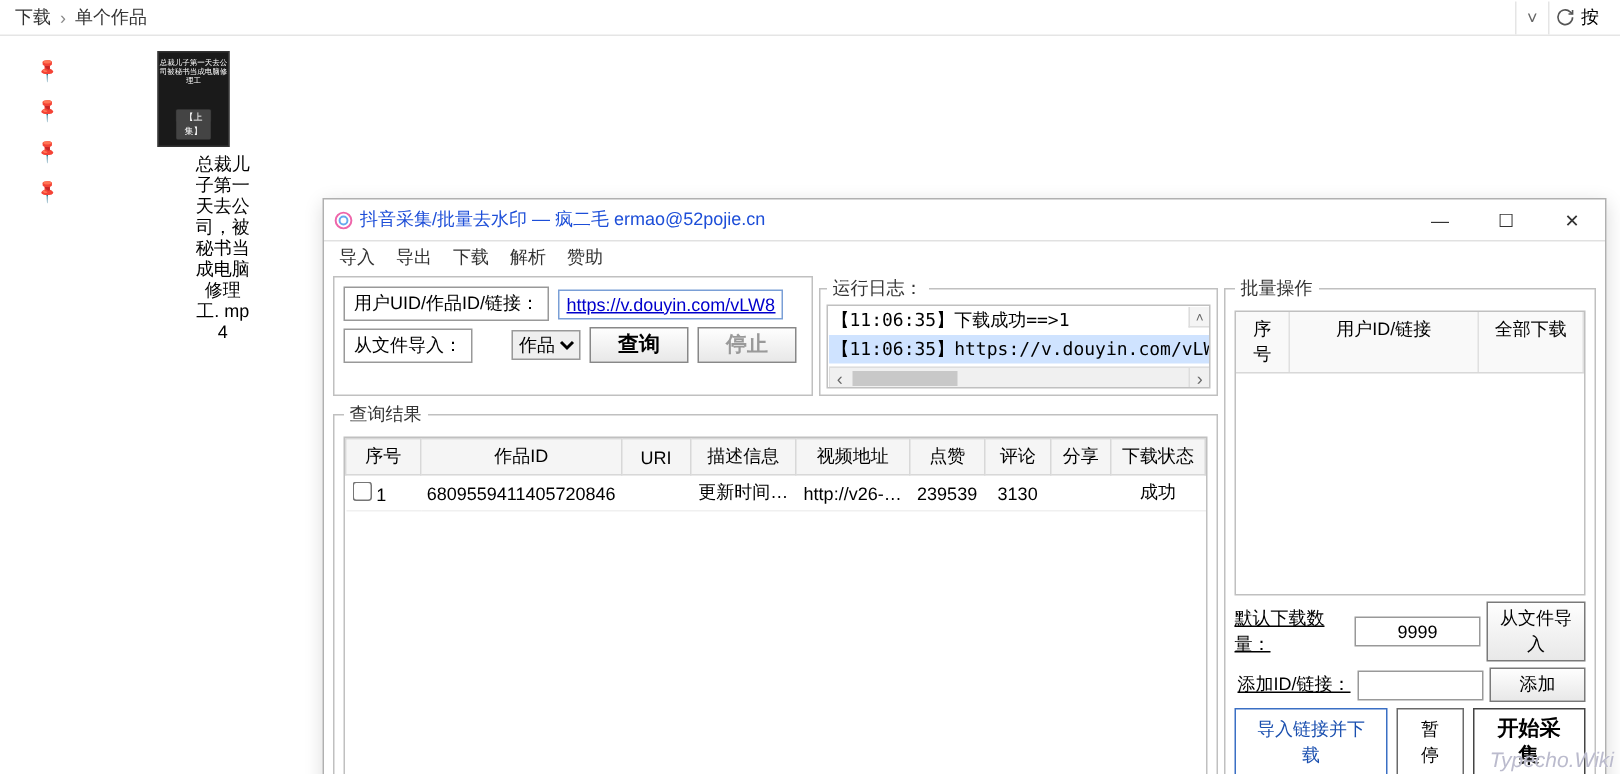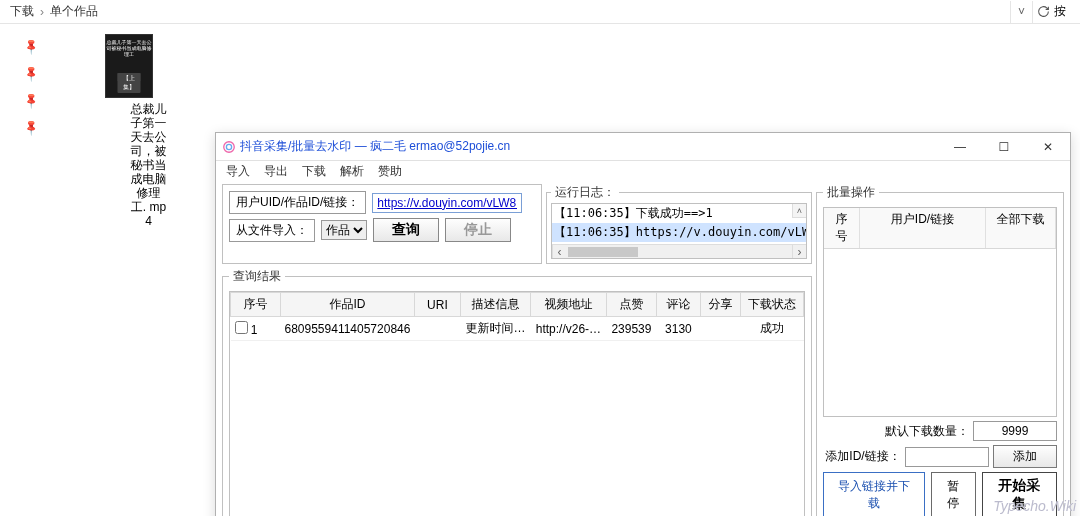--- a/index.html
+++ b/index.html
@@ -40,21 +40,21 @@
 .lcol { width: 590px; display: flex; flex-direction: column; gap: 4px; }
 
 fieldset { border: 1px solid #c0c0c0; padding: 6px; }
 fieldset.inline-group { border:1px solid #c0c0c0; }
 legend { padding: 0 4px; color: #333; }
 
 .row { display: flex; align-items: center; gap: 6px; margin-bottom: 4px; }
 .lbl-btn { border:1px solid #999; background:#fff; padding:2px 6px; min-width:96px; text-align:center; cursor:pointer; }
 .txt { border:1px solid #7a9fd6; padding:2px 4px; height:20px; }
 .url-input { width: 150px; color:#00c; text-decoration:underline; }
-.sel { border:1px solid #999; height:20px; }
+.sel { border:1px solid #999; height:20px;margin-left:20px; }
 .btn-heavy { font-weight:bold; font-size:14px; padding:2px 18px; border:1px solid #888; background:linear-gradient(#fefefe,#e8e8e8); cursor:pointer; }
 .btn-heavy.faded { color:#999; }
 
 .log-box { width:256px; height:56px; border:1px solid #c0c0c0; overflow:auto; position:relative; }
 .log-line { white-space:nowrap; font-family: SimSun, monospace; padding:1px 2px; }
 .log-hl { background:#cfe3ff; }
 .sb-h { position:absolute; bottom:0; left:0; right:0; height:14px; background:#f0f0f0; border-top:1px solid #ddd; display:flex; }
 .sb-track { flex:1; position:relative; }
 .sb-thumb { position:absolute; left:2px; top:2px; height:10px; width:70px; background:#c8c8c8; }
 .sb-arrow { width:14px; display:flex; align-items:center; justify-content:center; color:#666; background:#f0f0f0; border-left:1px solid #ddd; cursor:pointer;}
@@ -70,21 +70,21 @@
 td { padding:3px 4px; border-bottom:1px solid #f0f0f0; text-align:center; }
 td.l { text-align:left; }
 .chk { margin:0; }
 
 .batch-box { flex:1; display:flex; flex-direction:column; }
 .batch-list { flex:1; border:1px solid #c0c0c0; margin-bottom:4px; }
 .batch-head { display:flex; border-bottom:1px solid #d8d8d8; background:#f9f9f9; }
 .batch-head span { padding:3px 6px; border-right:1px solid #e0e0e0; text-align:center; }
 
 .rrow { display:flex; align-items:center; gap:4px; margin-bottom:4px; justify-content:flex-end; }
-.rlbl { min-width:76px; text-align:center; }
+.rlbl { min-width:76px; text-align:left;text-decoration:underline; }
 .rinput { width:84px; border:1px solid #999; height:20px; text-align:center; }
 .rbtn { border:1px solid #7a7a7a; background:linear-gradient(#fefefe,#e8e8e8); padding:2px 8px; cursor:pointer; min-width:64px; }
 .actrow { display:flex; gap:6px; justify-content:flex-end; }
 .actbtn { border:1px solid #6a6a6a; padding:4px 10px; background:#fff; cursor:pointer; }
 .actbtn.primary { border:1px solid #3a6fc4; color:#1a4faf; }
 .actbtn.start { font-weight:bold; font-size:14px; border:1px solid #444; }
 
 .watermark { position:absolute; right:4px; bottom:2px; color:rgba(180,180,200,.9); font-size:14px; font-style:italic; pointer-events:none; text-shadow:0 0 1px #fff;}
 </style>
 </head>
@@ -221,20 +221,21 @@
         <div class="batch-list">
           <div class="batch-head">
             <span style="width:36px">序号</span>
             <span style="flex:1">用户ID/链接</span>
             <span style="width:70px">全部下载</span>
           </div>
         </div>
         <div class="rrow">
           <span class="rlbl">默认下载数量：</span>
           <input class="rinput" value="9999" style="">
+          <button class="rbtn">从文件导入</button>
         </div>
         <div class="rrow">
           <span class="rlbl">添加ID/链接：</span>
           <input class="rinput" style="">
           <button class="rbtn">添加</button>
         </div>
         <div class="actrow">
           <button class="actbtn primary">导入链接并下载</button>
           <button class="actbtn">暂停</button>
           <button class="actbtn start">开始采集</button>

